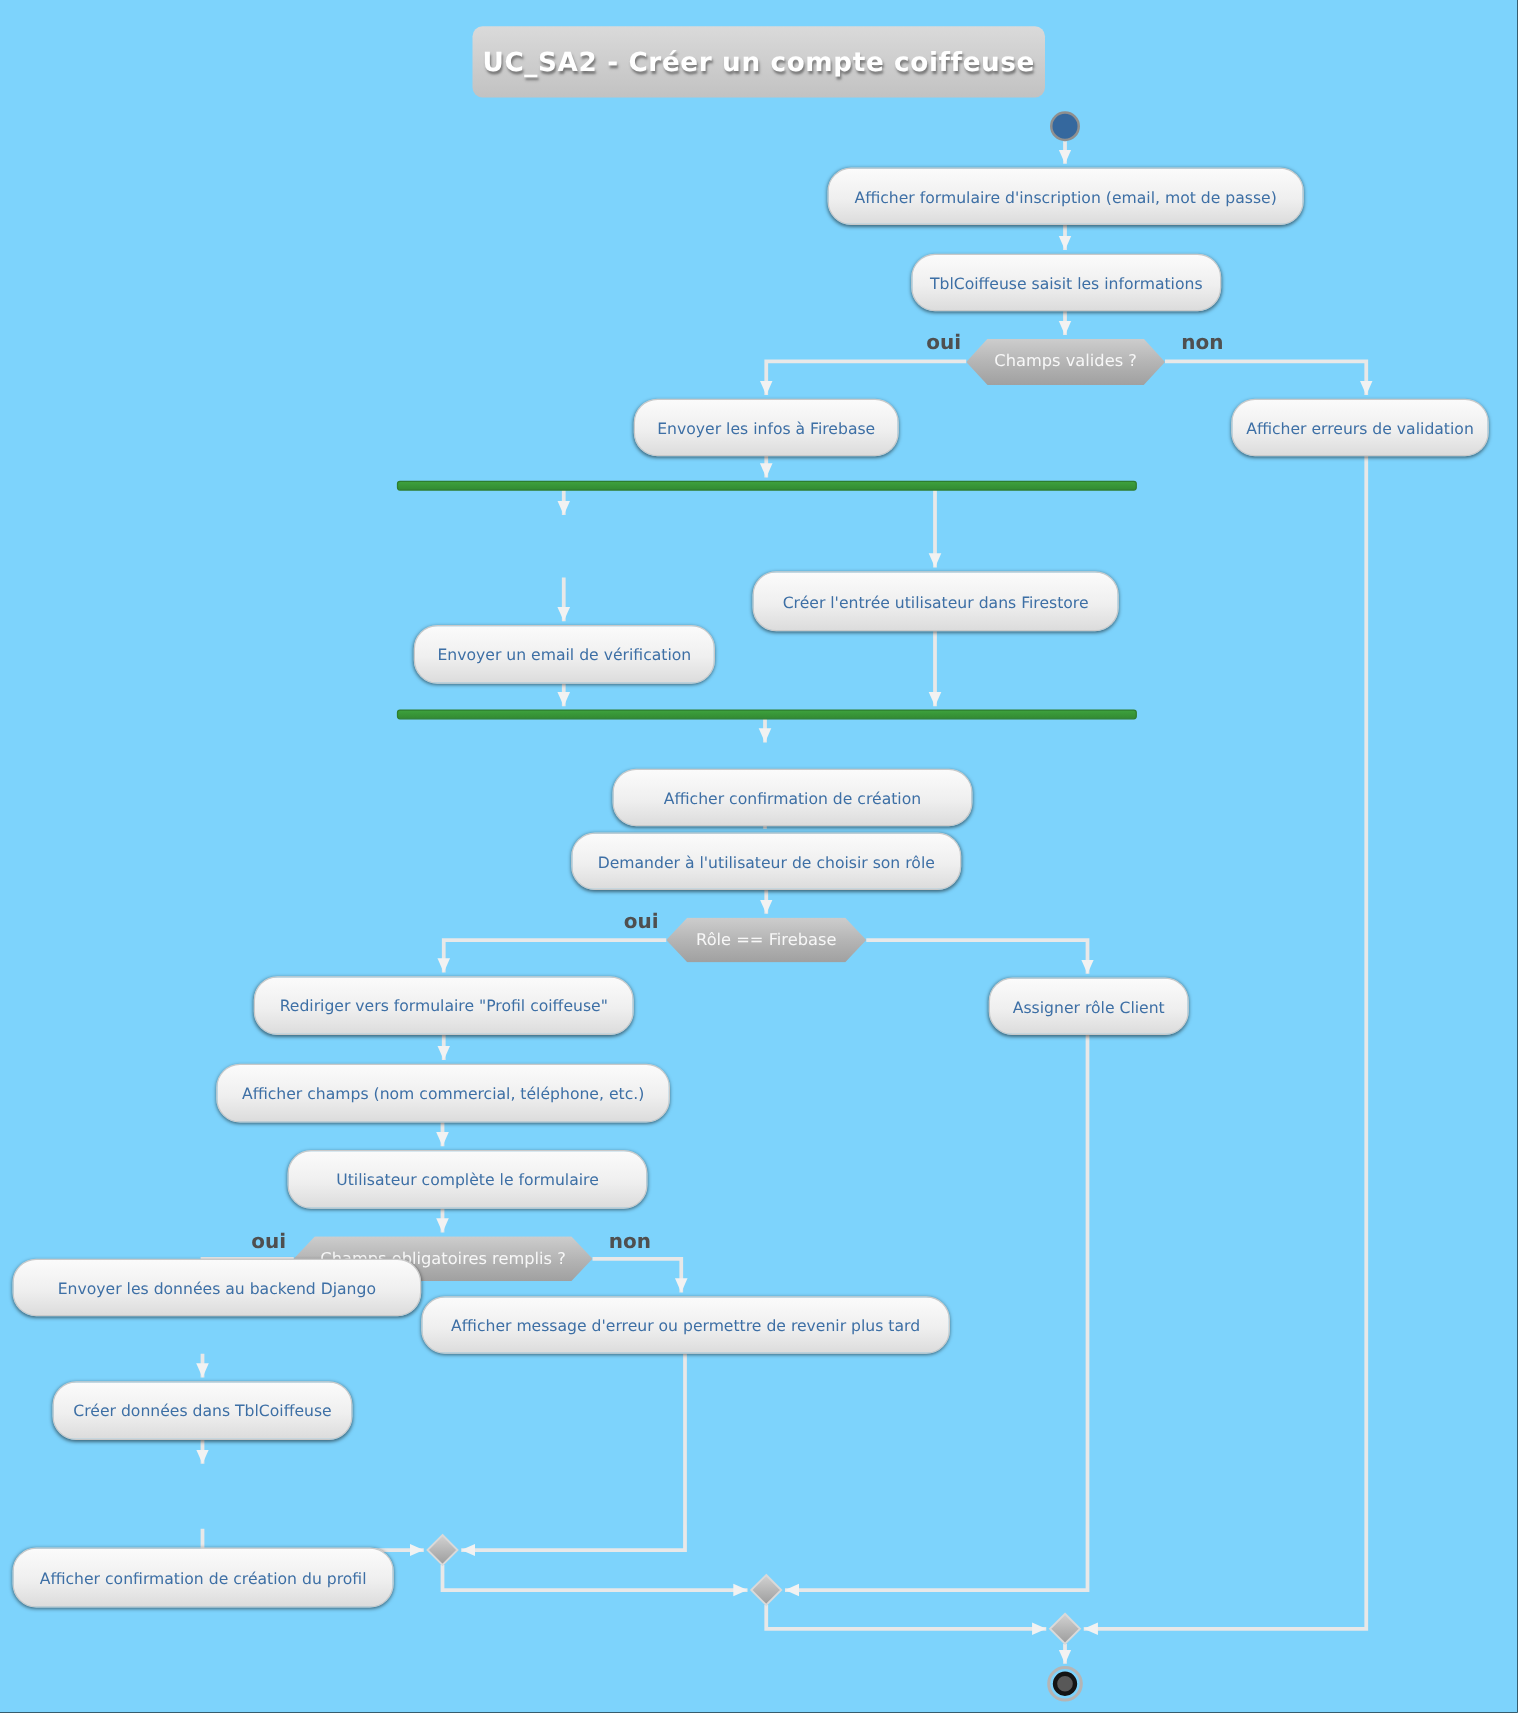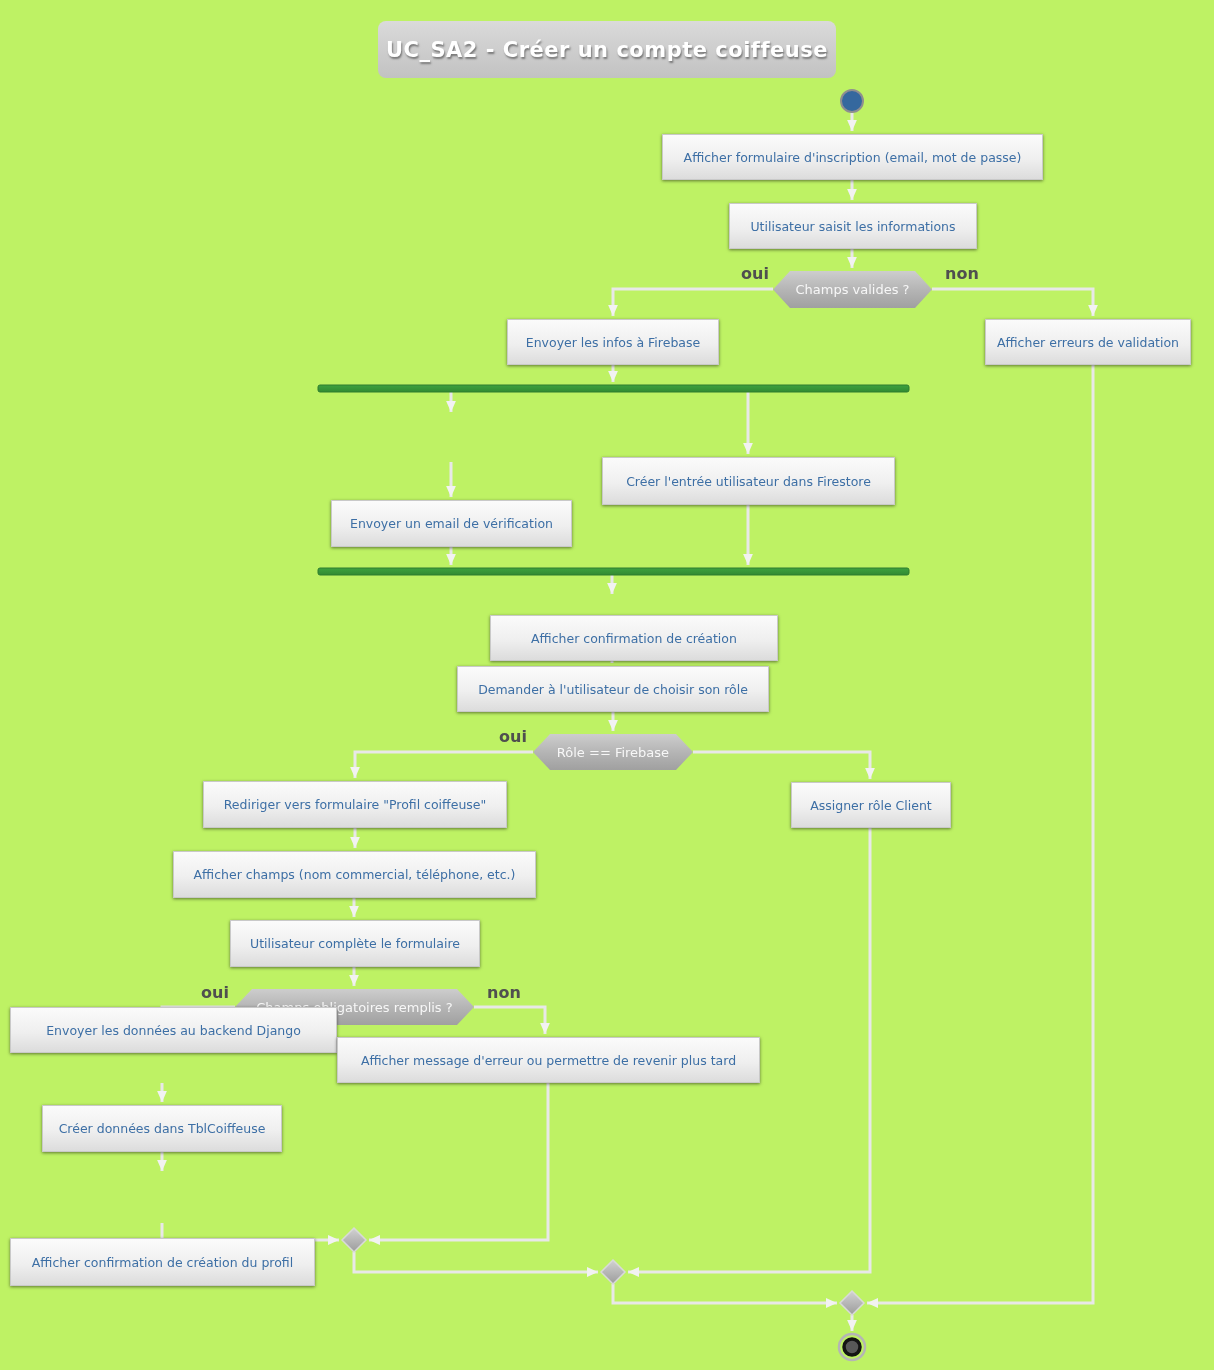--- a/index.html
+++ b/index.html
@@ -1,37 +1,37 @@
 <!DOCTYPE html>
 <html><head>
 <meta charset="utf-8">
 <style>
   html,body{margin:0;padding:0;background:#000;}
   #canvas{
     position:relative;
     width:1214px;height:1370px;
-    background:#bef264;
+    background:#7dd3fc;
     font-family:"DejaVu Sans", sans-serif;
     overflow:hidden;
   }
   #edges{position:absolute;left:0;top:0;z-index:1;}
   .node{position:absolute;z-index:2;box-sizing:border-box;}
   .title{
     display:flex;align-items:center;justify-content:center;
     background:linear-gradient(180deg,#dadada 0%,#cfcfcf 45%,#c2c2c2 100%);
     border-radius:8px;
     color:#fff;font-size:21px;font-weight:bold;letter-spacing:.5px;
     text-shadow:1px 2px 2px rgba(110,110,110,.9);
     white-space:nowrap;
   }
   .activity{
     display:flex;align-items:center;justify-content:center;
     background:linear-gradient(180deg,#fbfbfb 0%,#efefef 55%,#dcdcdc 100%);
     border:1px solid #c9c9c9;
-    border-radius:0;
+    border-radius:19px;
     color:#3d6fa5;font-size:12.5px;
     text-align:center;white-space:nowrap;
     box-shadow:0 1px 3px rgba(0,0,0,.5);
   }
   .decision{
     display:flex;align-items:center;justify-content:center;
     background:linear-gradient(180deg,#cdcdcd 0%,#b5b5b5 50%,#a0a0a0 100%);
     color:#f7f7f7;font-size:13px;white-space:nowrap;
     clip-path:polygon(17px 0,calc(100% - 17px) 0,100% 50%,calc(100% - 17px) 100%,17px 100%,0 50%);
   }
@@ -105,21 +105,21 @@
     <g>
       <circle cx="852" cy="1347" r="13" fill="none" stroke="#b5b5b5" stroke-width="2.5"></circle>
       <circle cx="852" cy="1347" r="8" fill="#585858" stroke="#141414" stroke-width="3.5"></circle>
     </g>
   </svg>
 
   <div class="node title" style="left:378px;top:21px;width:458px;height:57px">UC_SA2 - Créer un compte coiffeuse</div>
 
   <div class="node activity" style="left:662px;top:134px;width:381px;height:46px">Afficher formulaire d'inscription (email, mot de passe)</div>
 
-  <div class="node activity" style="left:729px;top:203px;width:248px;height:46px">Utilisateur saisit les informations</div>
+  <div class="node activity" style="left:729px;top:203px;width:248px;height:46px">TblCoiffeuse saisit les informations</div>
 
   <div class="node decision" style="left:773px;top:271px;width:159px;height:37px">Champs valides ?</div>
   <div class="guard" style="left:741px;top:264px">oui</div>
   <div class="guard" style="left:945px;top:264px">non</div>
 
   <div class="node activity" style="left:507px;top:319px;width:212px;height:46px">Envoyer les infos à Firebase</div>
 
   <div class="node activity" style="left:985px;top:319px;width:206px;height:46px">Afficher erreurs de validation</div>
 
 
@@ -133,21 +133,21 @@
 
   <div class="node decision" style="left:533px;top:734px;width:160px;height:36px">Rôle == Firebase</div>
   <div class="guard" style="left:499px;top:727px">oui</div>
 
   <div class="node activity" style="left:203px;top:781px;width:304px;height:47px">Rediriger vers formulaire "Profil coiffeuse"</div>
 
   <div class="node activity" style="left:791px;top:782px;width:160px;height:46px">Assigner rôle Client</div>
 
   <div class="node activity" style="left:173px;top:851px;width:363px;height:47px">Afficher champs (nom commercial, téléphone, etc.)</div>
 
-  <div class="node activity" style="left:230px;top:920px;width:250px;height:47px">Utilisateur complète le formulaire</div>
+  <div class="node activity" style="left:230px;top:920px;width:288px;height:47px">Utilisateur complète le formulaire</div>
 
   <div class="node decision" style="left:235px;top:989px;width:239px;height:36px">Champs obligatoires remplis ?</div>
   <div class="guard" style="left:201px;top:983px">oui</div>
   <div class="guard" style="left:487px;top:983px">non</div>
 
   <div class="node activity" style="left:10px;top:1007px;width:327px;height:46px">Envoyer les données au backend Django</div>
 
   <div class="node activity" style="left:337px;top:1037px;width:423px;height:46px">Afficher message d'erreur ou permettre de revenir plus tard</div>
 
   <div class="node activity" style="left:42px;top:1105px;width:240px;height:47px">Créer données dans TblCoiffeuse</div>

